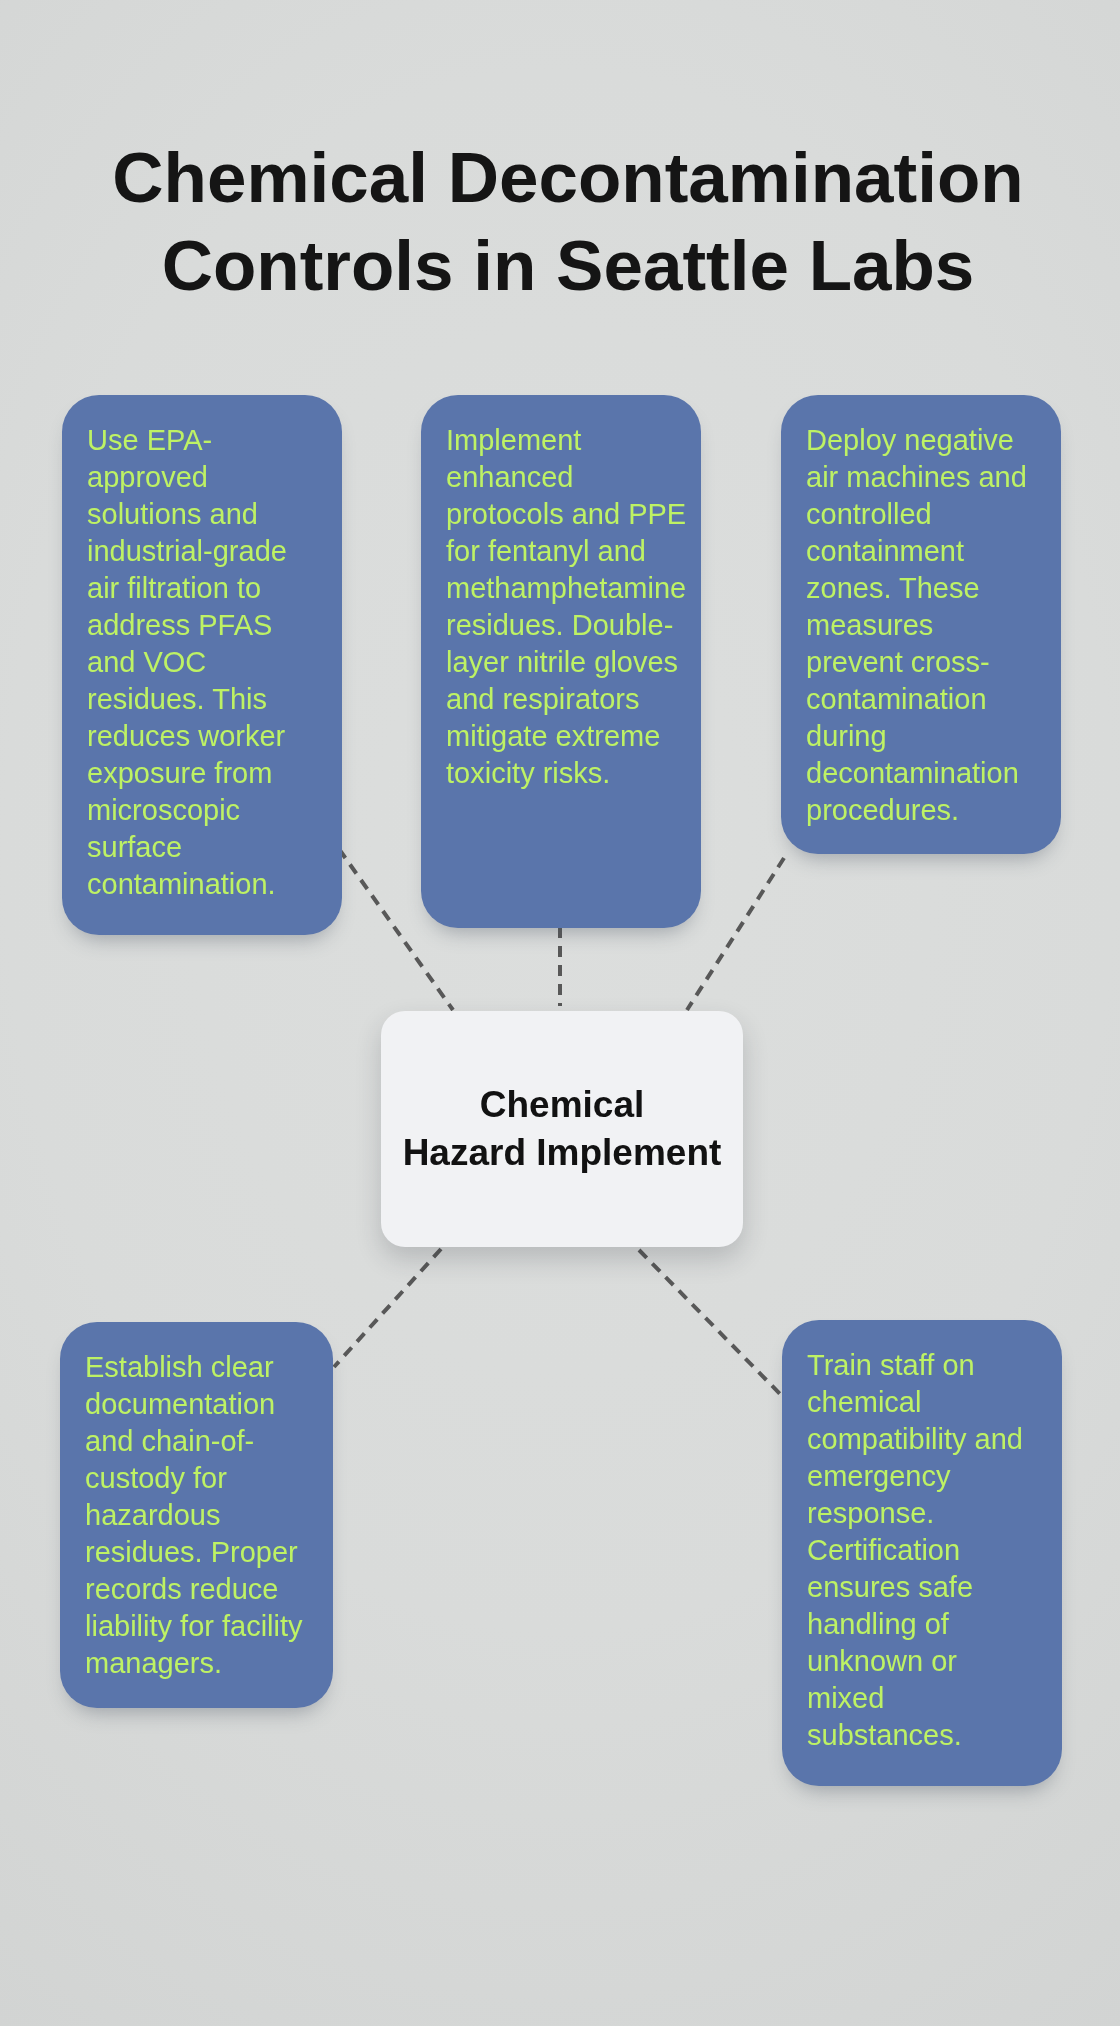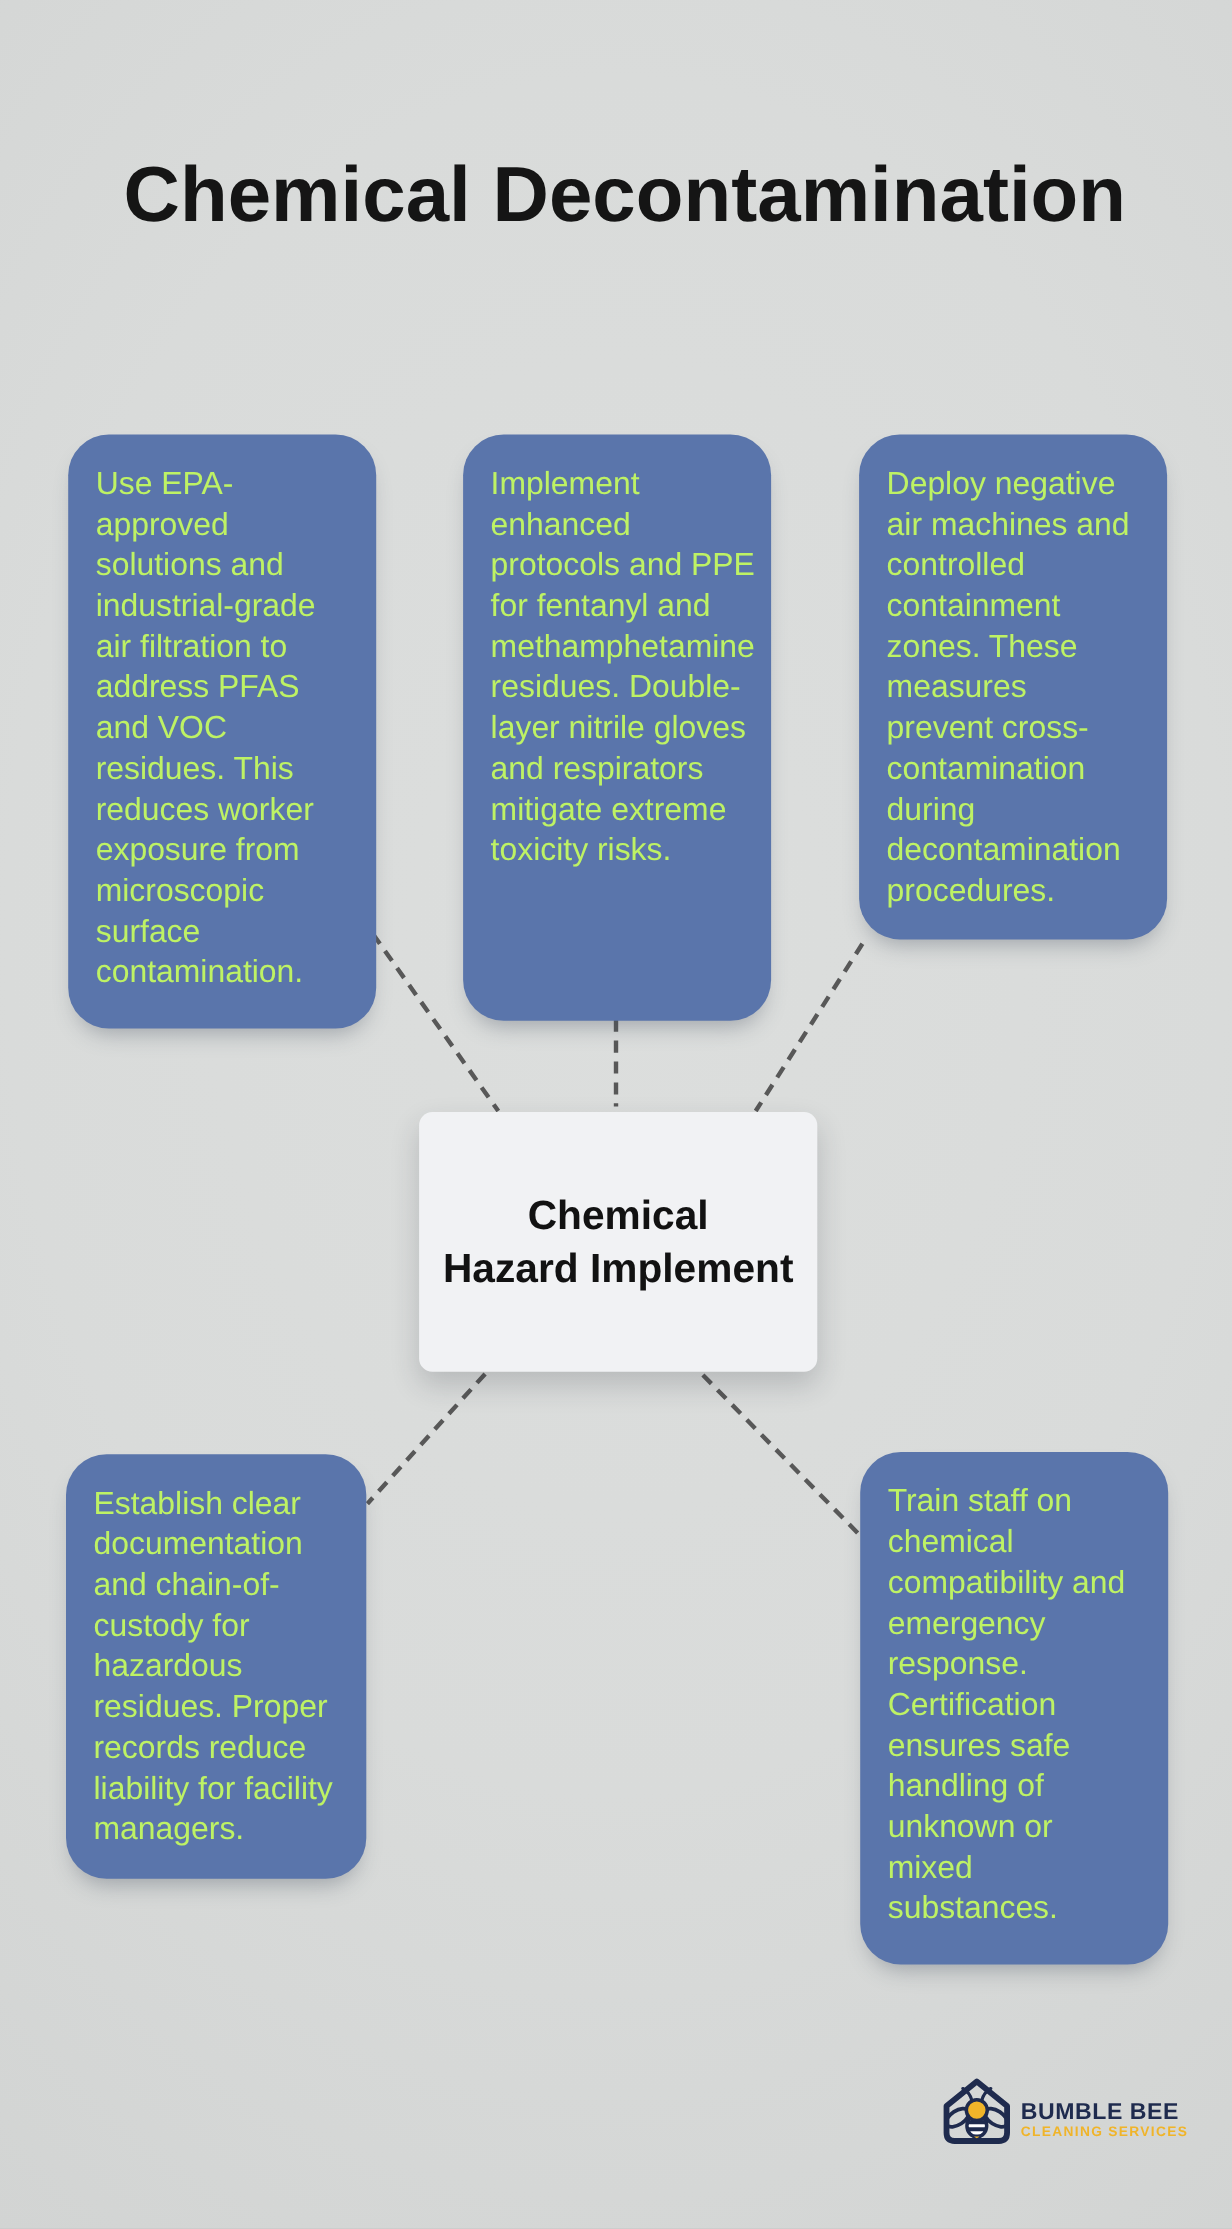--- a/index.html
+++ b/index.html
@@ -63,21 +63,21 @@
   .node-bottom-right { left: 782px; top: 1320px; width: 280px; height: 466px; }
 
   
   .center-node {
     position: absolute;
     left: 381px;
     top: 1011px;
     width: 362px;
     height: 236px;
     background: #f1f2f4;
-    border-radius: 12px;
+    border-radius: 24px;
     box-shadow: 0 12px 26px rgba(40, 45, 55, 0.20);
     display: flex;
     align-items: center;
     justify-content: center;
     text-align: center;
     font-weight: bold;
     font-size: 37px;
     line-height: 48px;
     color: #121212;
   }
@@ -110,20 +110,21 @@
     white-space: nowrap;
   }
 </style>
 </head>
 <body>
 
 <div id="canvas">
 
   <h1 class="title">
     <span>Chemical Decontamination</span>
+    <span>Controls in Seattle Labs</span>
   </h1>
 
   <svg class="connectors" viewBox="0 0 1120 2026" aria-hidden="true">
     <line class="connector" x1="339" y1="849" x2="453" y2="1010"></line>
     <line class="connector" x1="560" y1="832" x2="560" y2="1006"></line>
     <line class="connector" x1="784" y1="858" x2="687" y2="1010"></line>
     <line class="connector" x1="441" y1="1249" x2="334" y2="1367"></line>
     <line class="connector" x1="639" y1="1250" x2="785" y2="1399"></line>
   </svg>
 
@@ -147,39 +148,14 @@
     <span>Establish clear documentation and chain-of-custody for hazardous residues. Proper records reduce liability for facility managers.</span>
   </div>
 
   <div class="center-node">
     <div>
       <span>Chemical</span>
       <span>Hazard Implement</span>
     </div>
   </div>
 
-  <div class="logo">
-    <svg class="logo-icon" viewBox="0 0 68 68" aria-hidden="true">
-
-      <path d="M34 6 L60 27 L60 50 Q60 57 53 57 L15 57 Q8 57 8 50 L8 27 Z" fill="none" stroke="#1f2b4e" stroke-width="5" stroke-linejoin="round"></path>
-
-      <path d="M30 23 Q28 15 22 12" fill="none" stroke="#1f2b4e" stroke-width="2.8" stroke-linecap="round"></path>
-      <path d="M38 23 Q40 15 46 12" fill="none" stroke="#1f2b4e" stroke-width="2.8" stroke-linecap="round"></path>
-
-      <g fill="none" stroke="#1f2b4e" stroke-width="3.2">
-        <ellipse cx="17.5" cy="37" rx="11" ry="6" transform="rotate(-33 17.5 37)"></ellipse>
-        <ellipse cx="50.5" cy="37" rx="11" ry="6" transform="rotate(33 50.5 37)"></ellipse>
-      </g>
-
-      <ellipse cx="34" cy="44" rx="8.5" ry="9.5" fill="#ffffff" stroke="#1f2b4e" stroke-width="3"></ellipse>
-      <path d="M26 41 L42 41" stroke="#1f2b4e" stroke-width="3.4"></path>
-      <path d="M26.5 47 L41.5 47" stroke="#1f2b4e" stroke-width="3.4"></path>
-      <path d="M30 52.3 Q34 58.5 38 52.3 Z" fill="#f0b429" stroke="#1f2b4e" stroke-width="1.6" stroke-linejoin="round"></path>
-
-      <circle cx="34" cy="30.5" r="9" fill="#f0b429" stroke="#1f2b4e" stroke-width="3"></circle>
-    </svg>
-    <div class="logo-text">
-      <div class="logo-name">BUMBLE BEE</div>
-      <div class="logo-tagline">CLEANING SERVICES</div>
-    </div>
-  </div>
 
 </div>
 
 </body></html>

